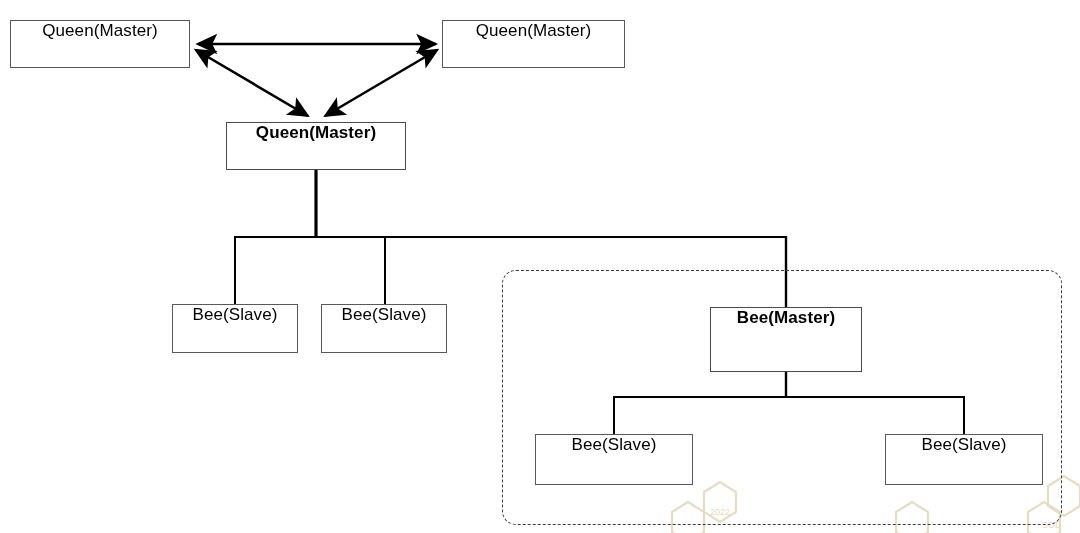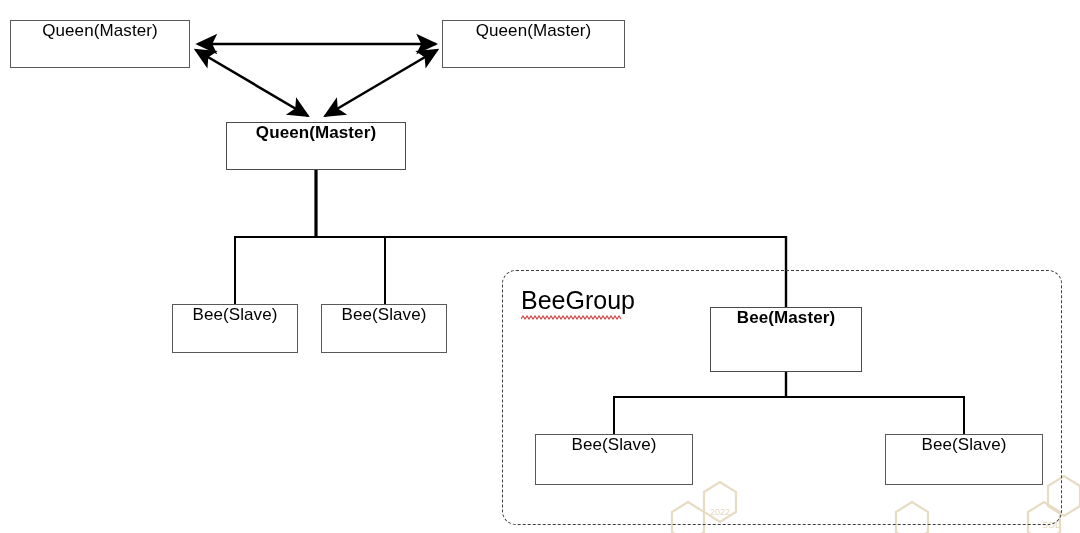--- a/index.html
+++ b/index.html
@@ -125,32 +125,20 @@
 
     <g stroke="#000000" stroke-width="2.6" fill="none">
       <line x1="198" y1="44" x2="436" y2="44" marker-start="url(#ahs)" marker-end="url(#ah)"></line>
       <line x1="196" y1="50" x2="308" y2="116" marker-start="url(#ahs)" marker-end="url(#ah)"></line>
       <line x1="437" y1="50" x2="325" y2="116" marker-start="url(#ahs)" marker-end="url(#ah)"></line>
     </g>
   </svg>
 
   <div class="group-box" style="left:502px; top:270px; width:560px; height:255px;"></div>
 
-  <div class="group-label" style="left:521px; top:288px;">
-    <span>BeeGroup</span>
-    <span class="squiggle">
-      <svg width="120" height="5" viewBox="0 0 120 5" xmlns="http://www.w3.org/2000/svg">
-        <path d="M0,4 L2,1 L4,4 L6,1 L8,4 L10,1 L12,4 L14,1 L16,4 L18,1 L20,4 L22,1
-                 L24,4 L26,1 L28,4 L30,1 L32,4 L34,1 L36,4 L38,1 L40,4 L42,1 L44,4
-                 L46,1 L48,4 L50,1 L52,4 L54,1 L56,4 L58,1 L60,4 L62,1 L64,4 L66,1
-                 L68,4 L70,1 L72,4 L74,1 L76,4 L78,1 L80,4 L82,1 L84,4 L86,1 L88,4
-                 L90,1 L92,4 L94,1 L96,4 L98,1 L100,4" fill="none" stroke="#d23a3a" stroke-width="1.1"></path>
-      </svg>
-    </span>
-  </div>
 
   <div class="node" style="left:10px; top:20px; width:180px; height:48px;">
     <span>Queen(Master)</span>
   </div>
 
   <div class="node" style="left:442px; top:20px; width:183px; height:48px;">
     <span>Queen(Master)</span>
   </div>
 
   <div class="node bold" style="left:226px; top:122px; width:180px; height:48px;">

